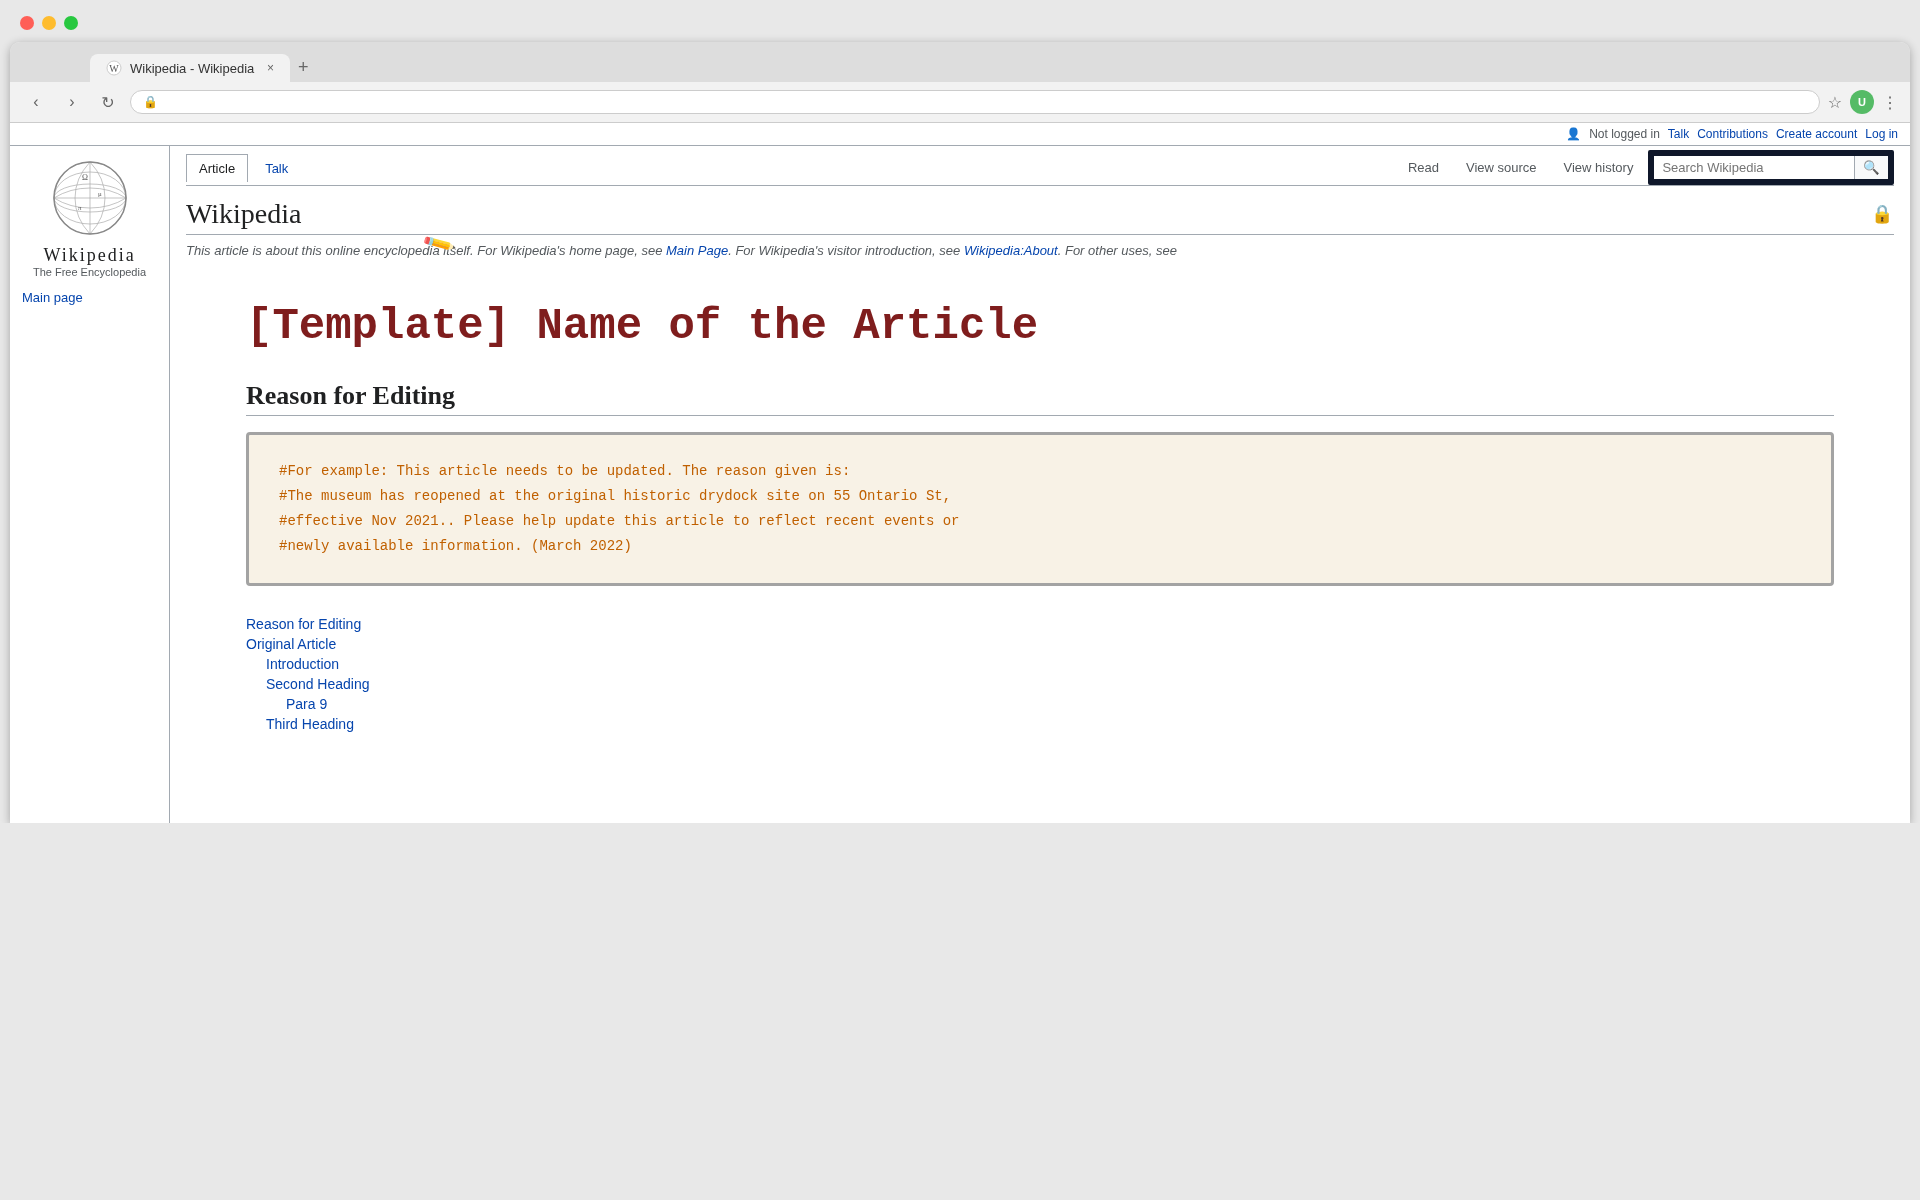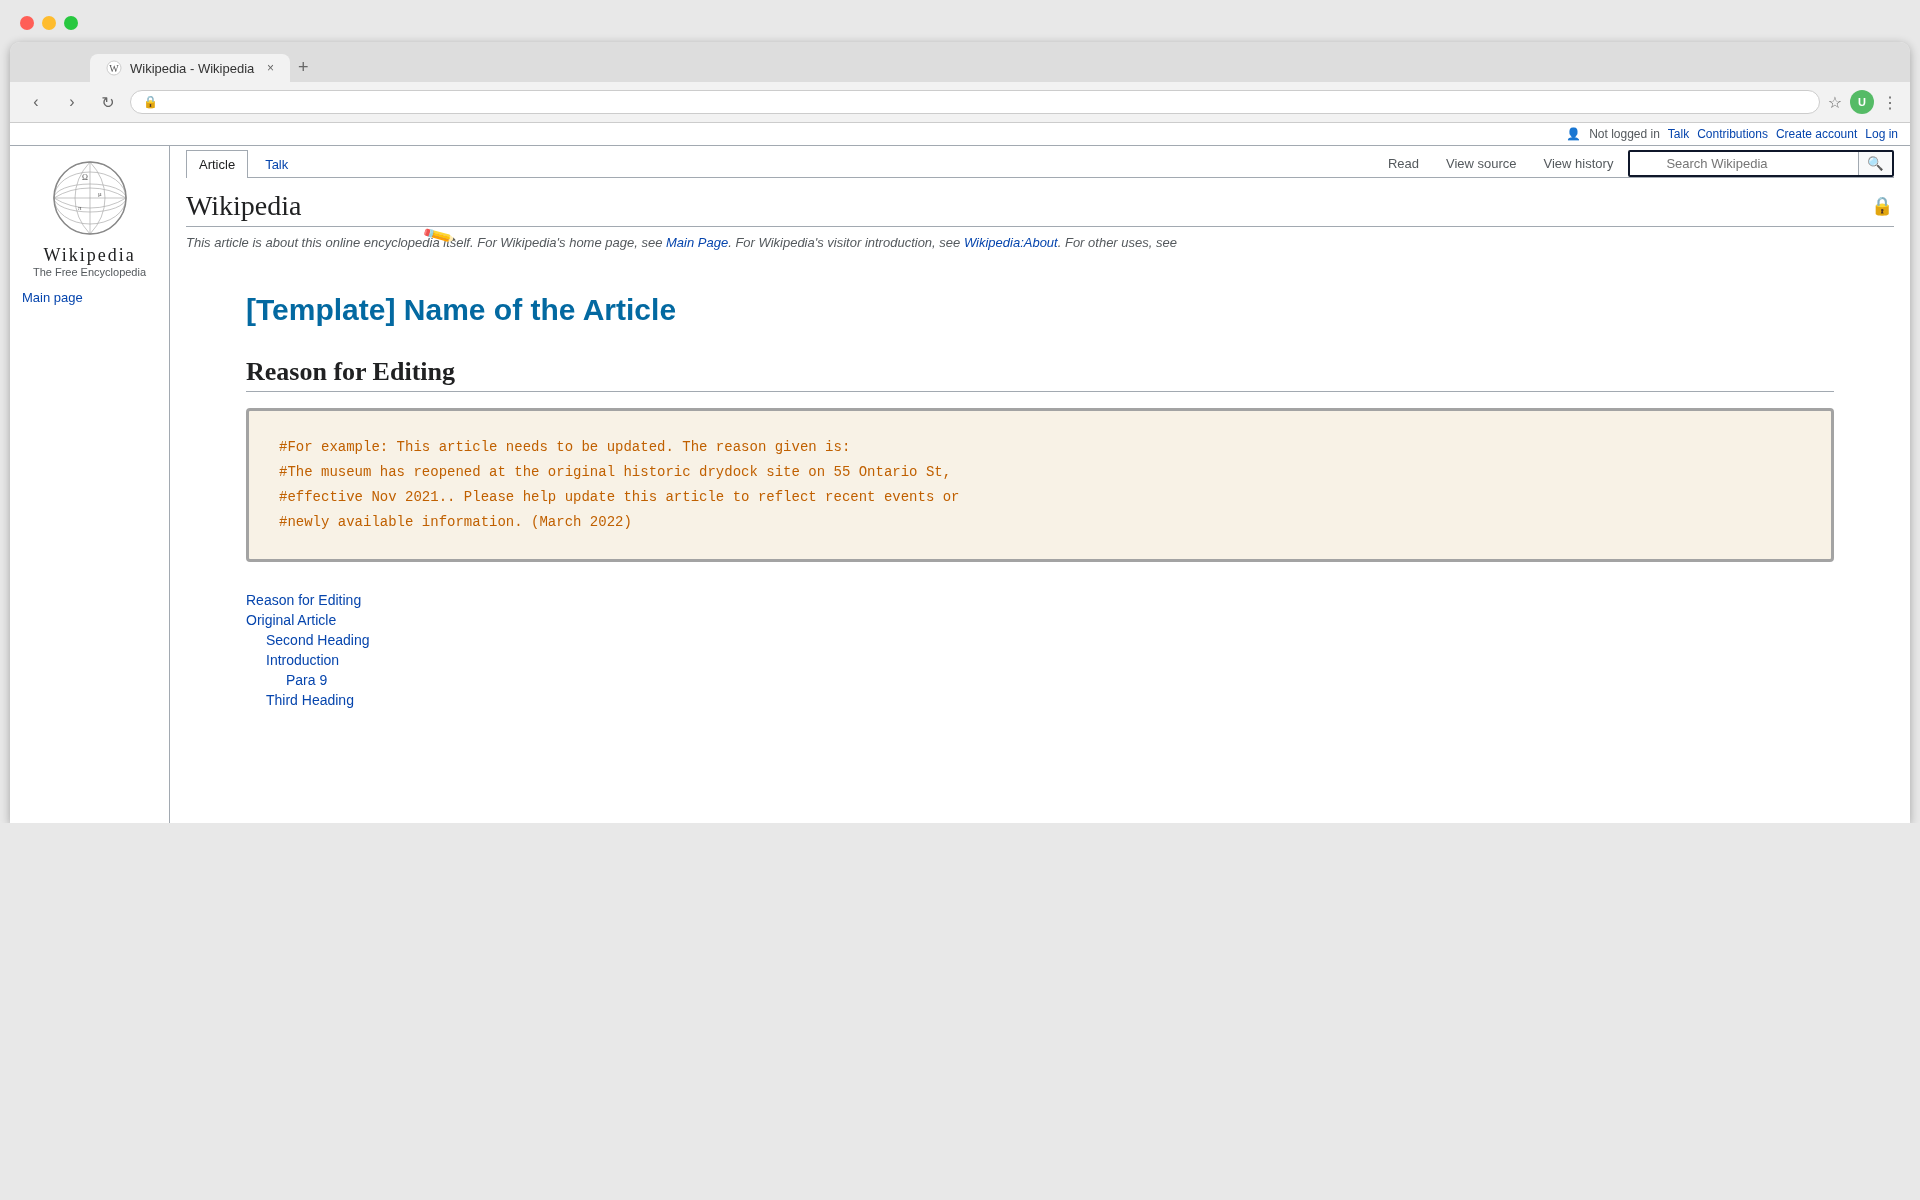--- a/index.html
+++ b/index.html
@@ -219,24 +219,23 @@
     .wiki-action-tab {
       padding: 6px 12px;
       font-size: 13px;
       color: #54595d;
       cursor: pointer;
       text-decoration: none;
     }
     .wiki-search {
       display: flex;
       align-items: flex-start;
-      border: 2px solid #0f172a;
+      border: 6px solid #0f172a;
       border-radius: 2px;
       overflow: hidden;
-      padding-left: 28px;
     }
     .wiki-search-input {
       border: none;
       outline: none;
       padding: 4px 8px;
       font-size: 13px;
       width: 200px;
       color: #54595d;
     }
     .wiki-search-btn {
@@ -273,24 +272,24 @@
       margin-bottom: 16px;
       line-height: 1.5;
     }
     .wiki-hatnote a {
       color: #0645ad;
       text-decoration: none;
     }
 
     
     .article-main-title {
-      font-family: Liberation Sans, sans-serif;
-      font-size: 30px;
+      font-family: Liberation Mono, monospace;
+      font-size: 44px;
       font-weight: bold;
-      color: #0369a1;
+      color: #7f1d1d;
       margin: 40px 60px 30px 60px;
     }
 
     
     .article-section-heading {
       font-family: Georgia, serif;
       font-size: 26px;
       font-weight: bold;
       color: #202122;
       margin: 0 60px 16px 60px;
@@ -457,22 +456,22 @@
               <div>#For example: This article needs to be updated. The reason given is:</div>
               <div>#The museum has reopened at the original historic drydock site on 55 Ontario St,</div>
               <div>#effective Nov 2021.. Please help update this article to reflect recent events or</div>
               <div>#newly available information. (March 2022)</div>
             </div>
           </div>
 
           <div class="toc-container">
             <a class="toc-link">Reason for Editing</a>
             <a class="toc-link">Original Article</a>
+            <a class="toc-link indent1">Introduction</a>
             <a class="toc-link indent1">Second Heading</a>
-            <a class="toc-link indent1">Introduction</a>
             <a class="toc-link indent2">Para 9</a>
             <a class="toc-link indent1">Third Heading</a>
           </div>
 
         </div>
       </div>
     </div>
   </div>
 </div>
 

